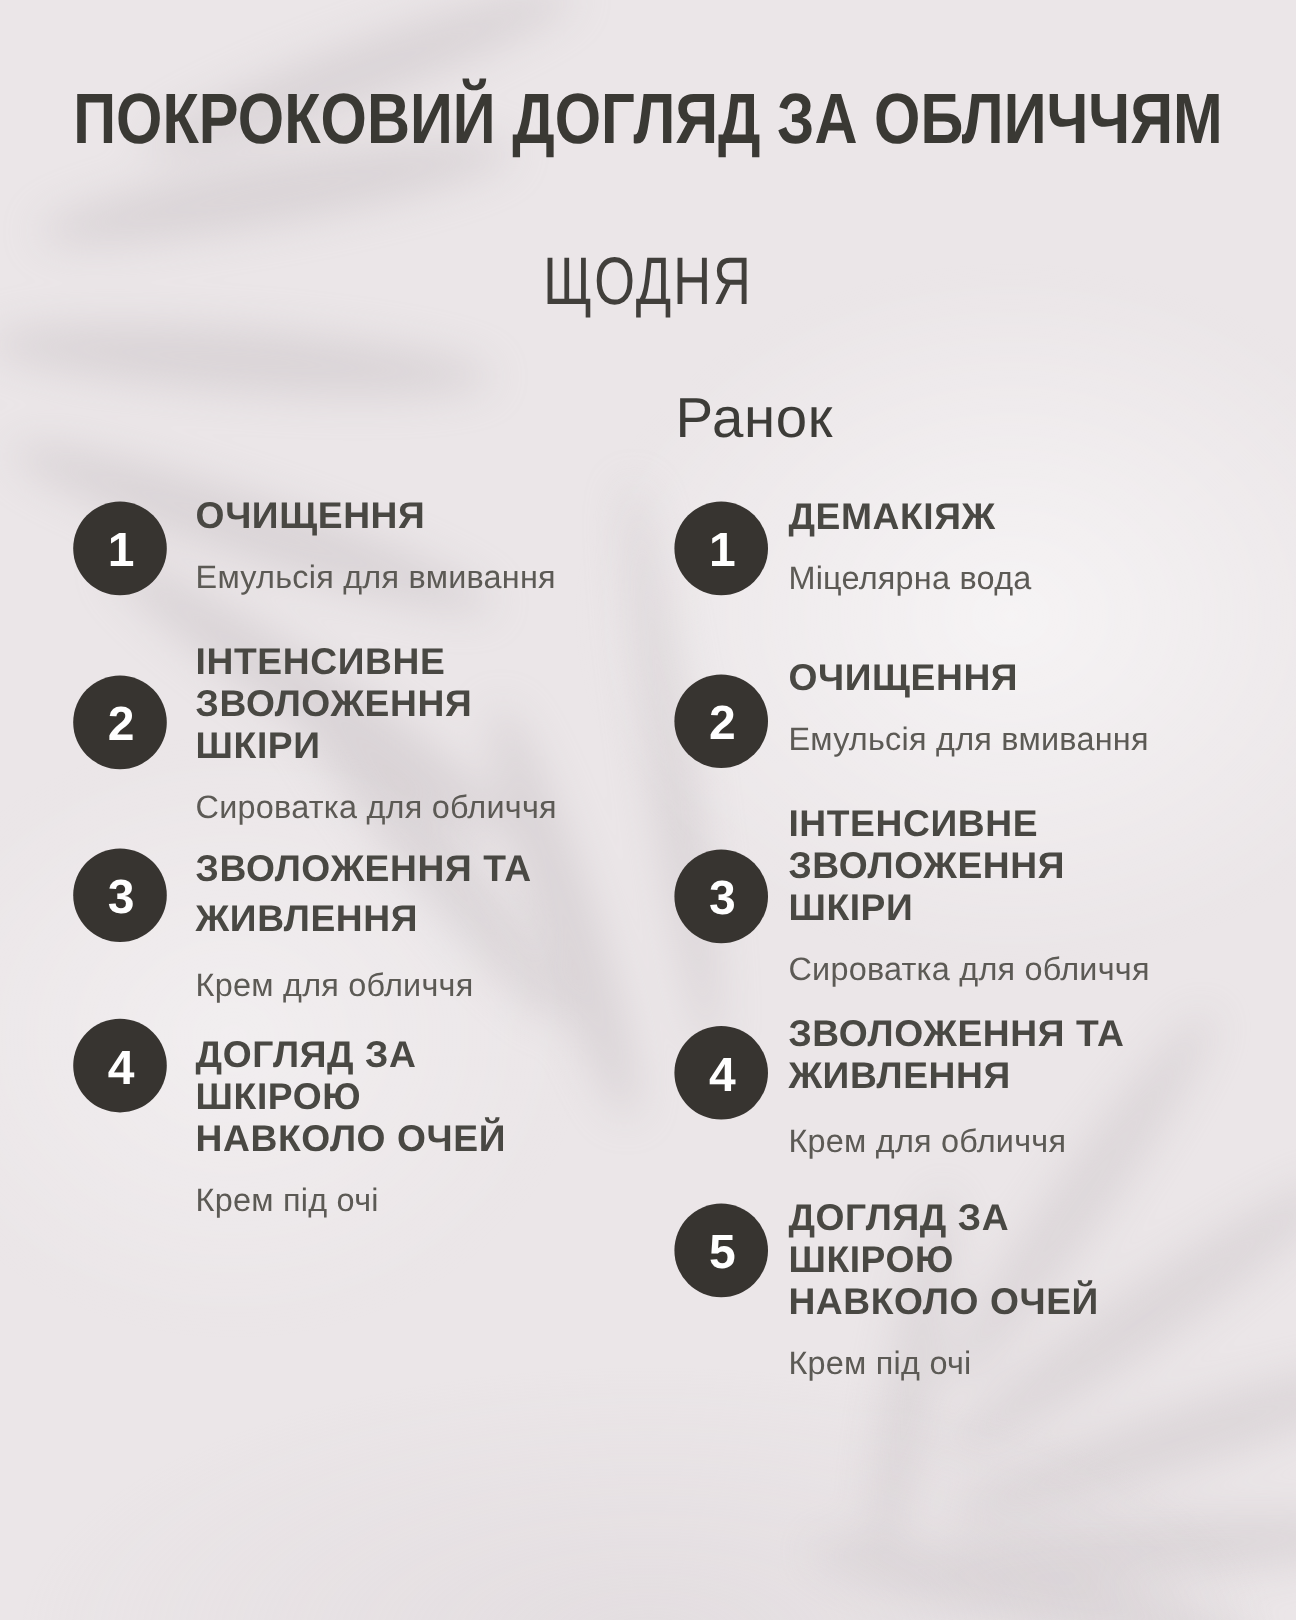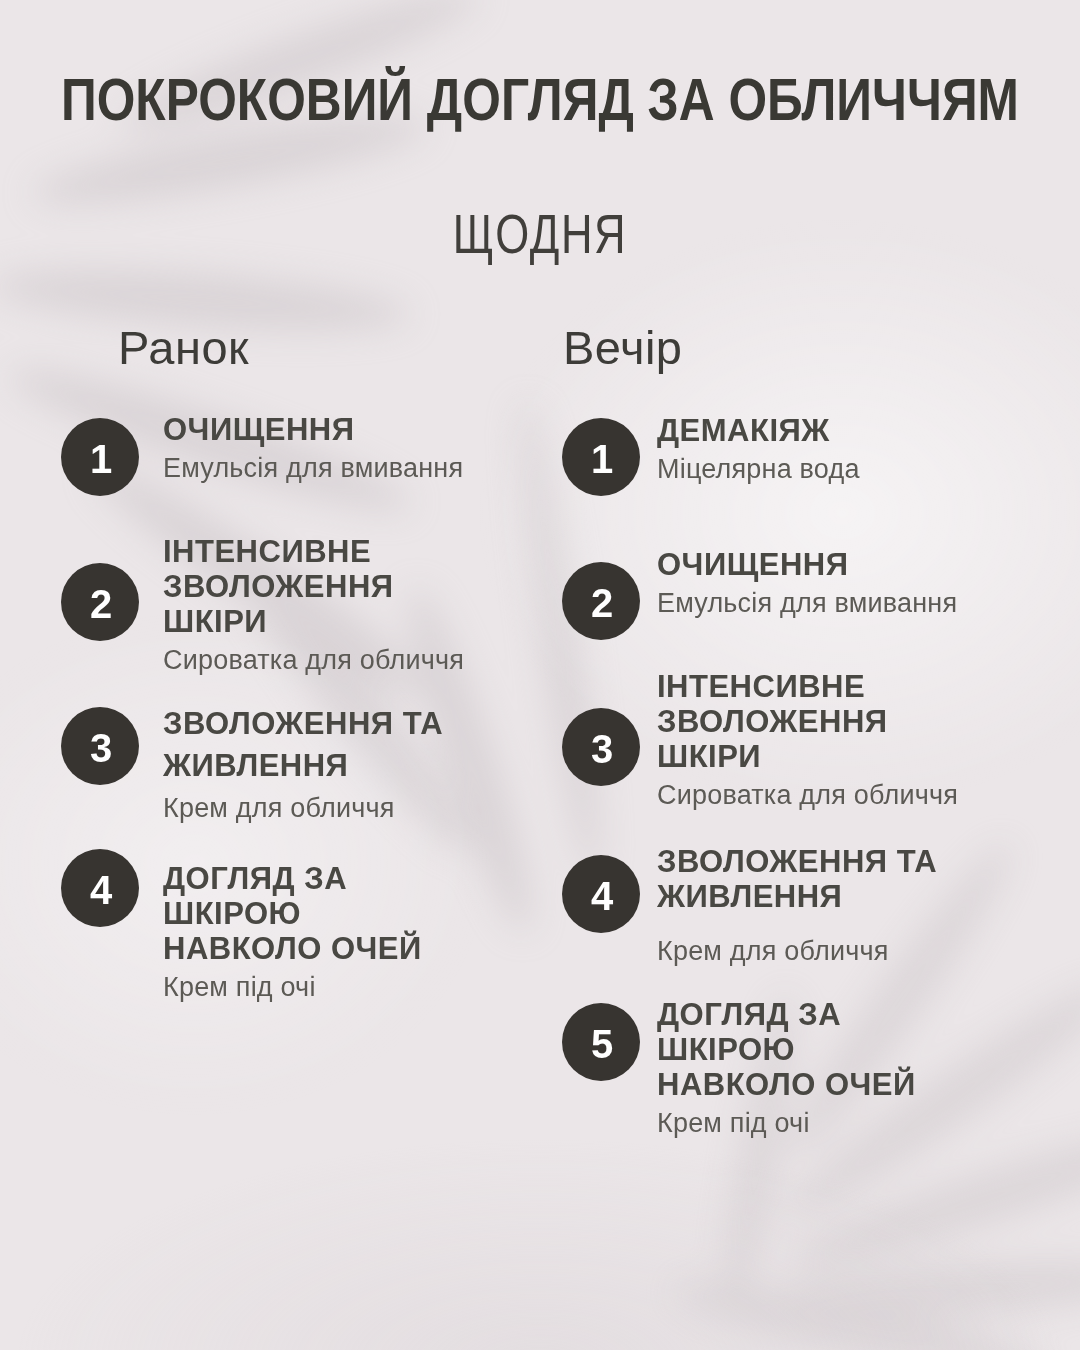--- a/index.html
+++ b/index.html
@@ -79,21 +79,21 @@
 
   .stitle{
     font-size:31px;line-height:35px;font-weight:700;
     letter-spacing:.5px;color:#494843;
     white-space:pre-line;
   }
   .t-m3 .stitle{line-height:42px;}
   .ssub{
     font-size:27px;line-height:32px;font-weight:400;
     letter-spacing:.2px;color:#5c5a55;
-    margin-top:5px;
+    margin-top:18px;
   }
   .t-e4 .ssub{margin-top:21px;}
 </style>
 </head>
 <body>
 
 <div class="canvas">
 
   <div class="bg-decor">
     <svg width="1080" height="1350" viewBox="0 0 1080 1350" xmlns="http://www.w3.org/2000/svg">
@@ -124,22 +124,21 @@
       </g>
     </svg>
   </div>
   <div class="bg-sheen"></div>
 
   <div class="content">
 
     <h1 class="main-title">ПОКРОКОВИЙ ДОГЛЯД ЗА ОБЛИЧЧЯМ</h1>
     <div class="daily">ЩОДНЯ</div>
 
-    <div class="col-header h-morning">Ранок</div>
-    <div class="col-header h-evening">Вечір</div>
+    <div class="col-header h-evening">Ранок</div>
 
     <div class="circle c-m1">
       <span>1</span>
     </div>
     <div class="stext t-m1">
       <div class="stitle">ОЧИЩЕННЯ</div>
       <div class="ssub">Емульсія для вмивання</div>
     </div>
 
     <div class="circle c-m2">

